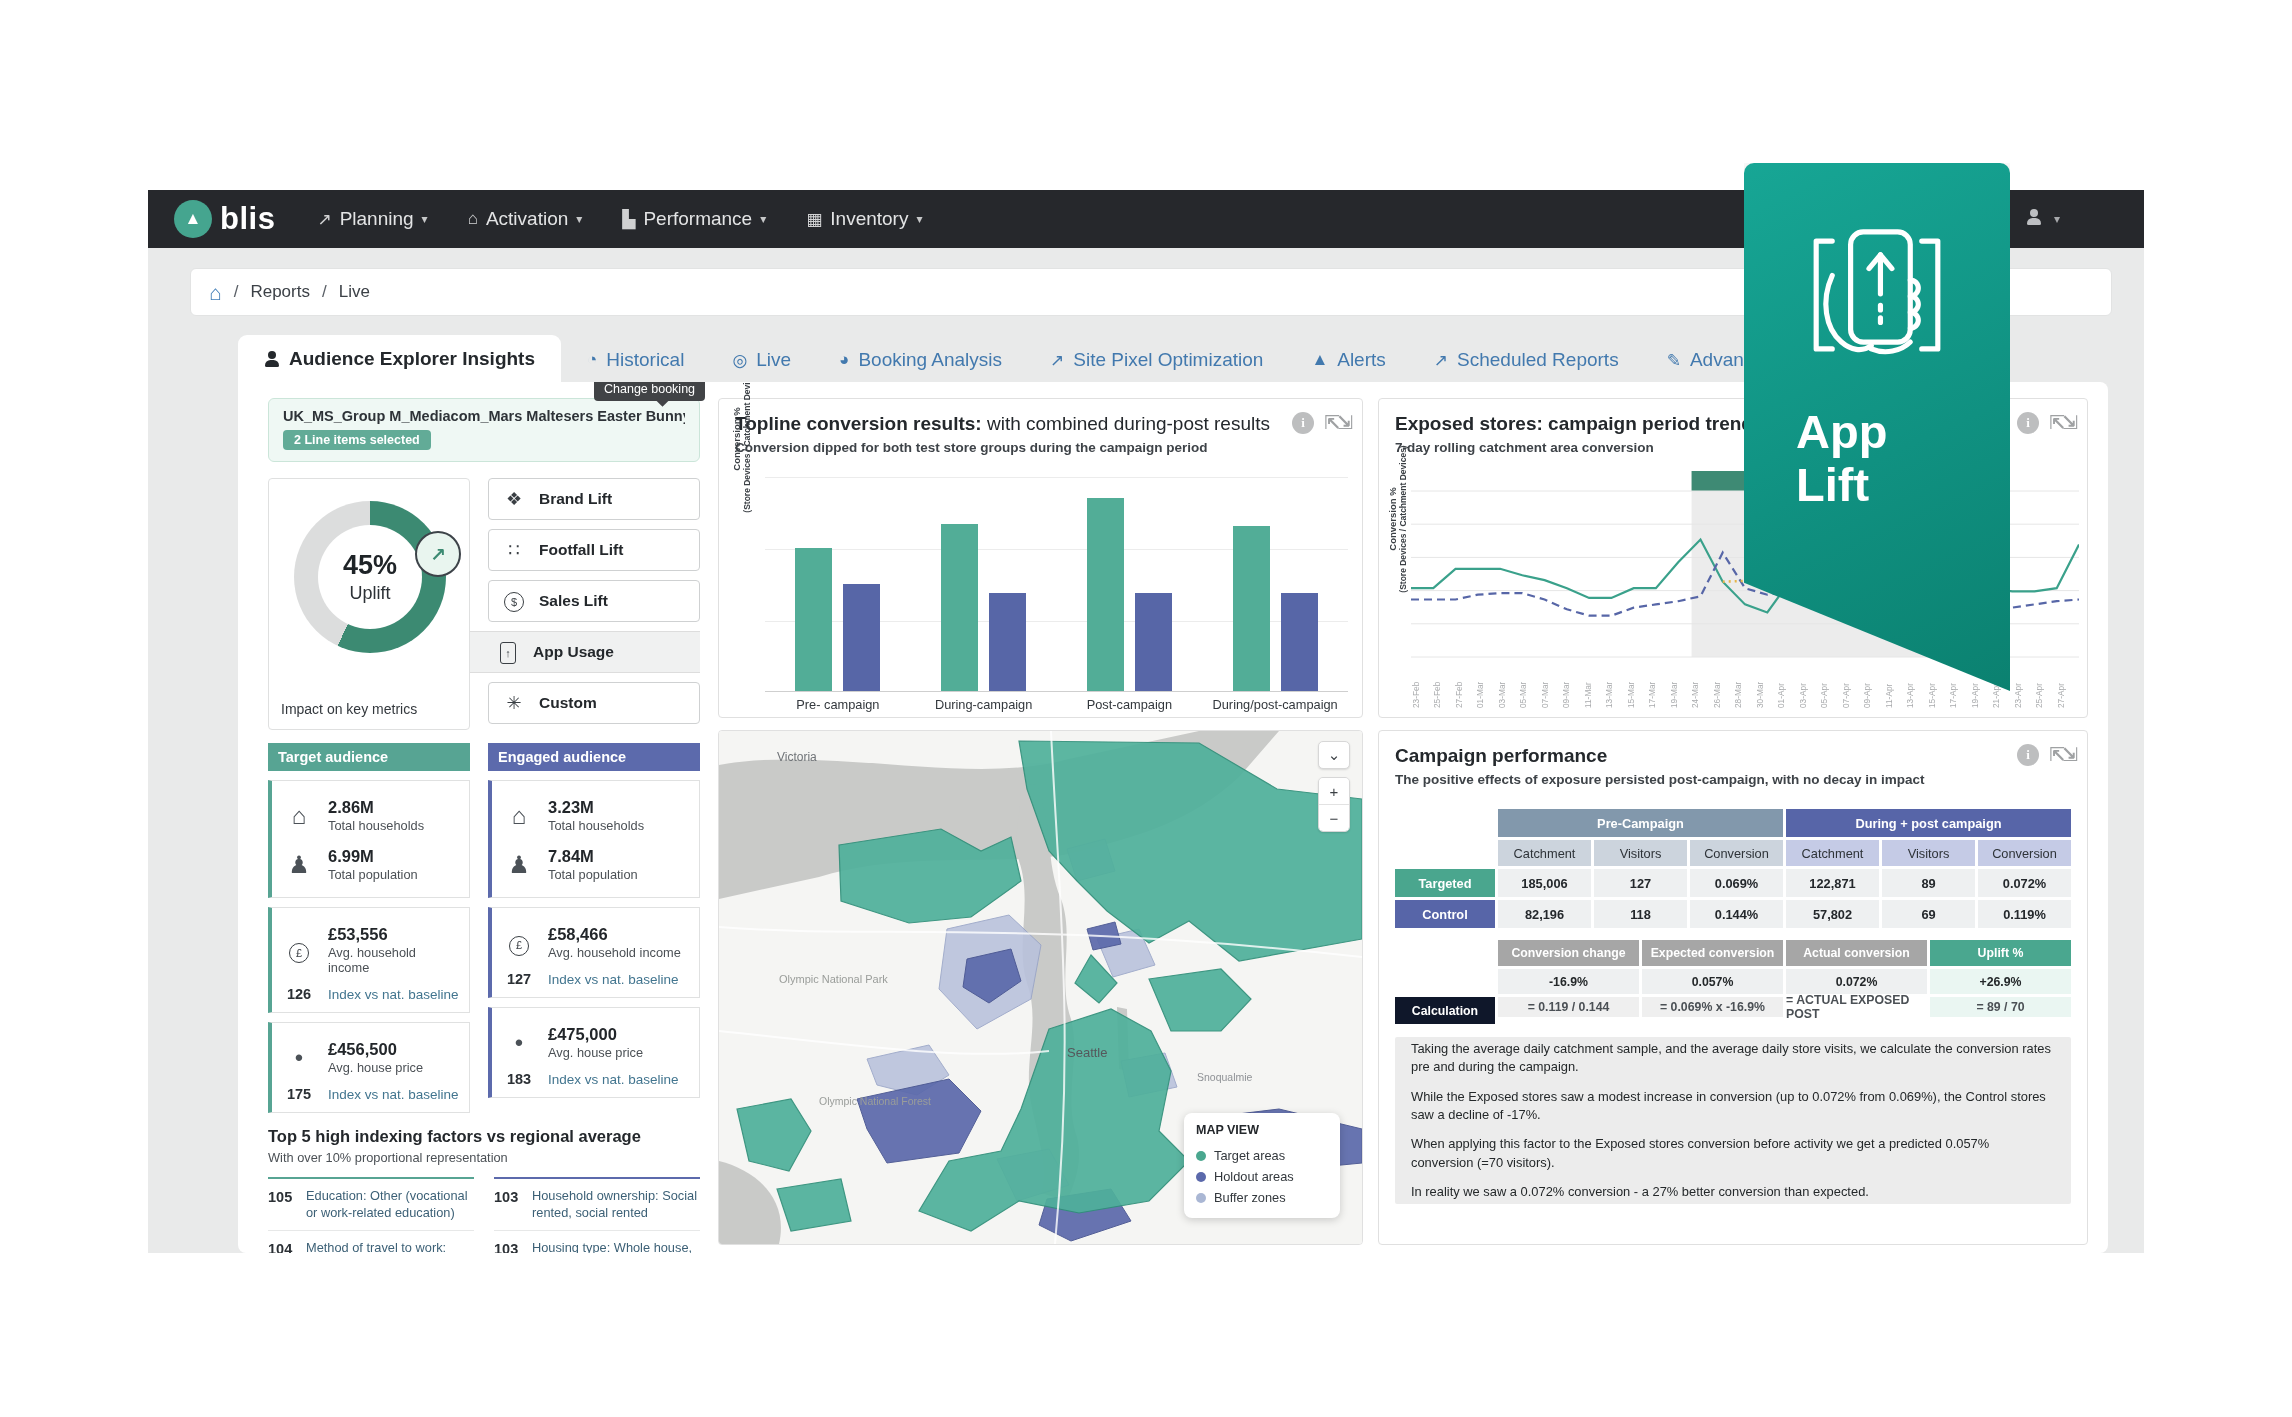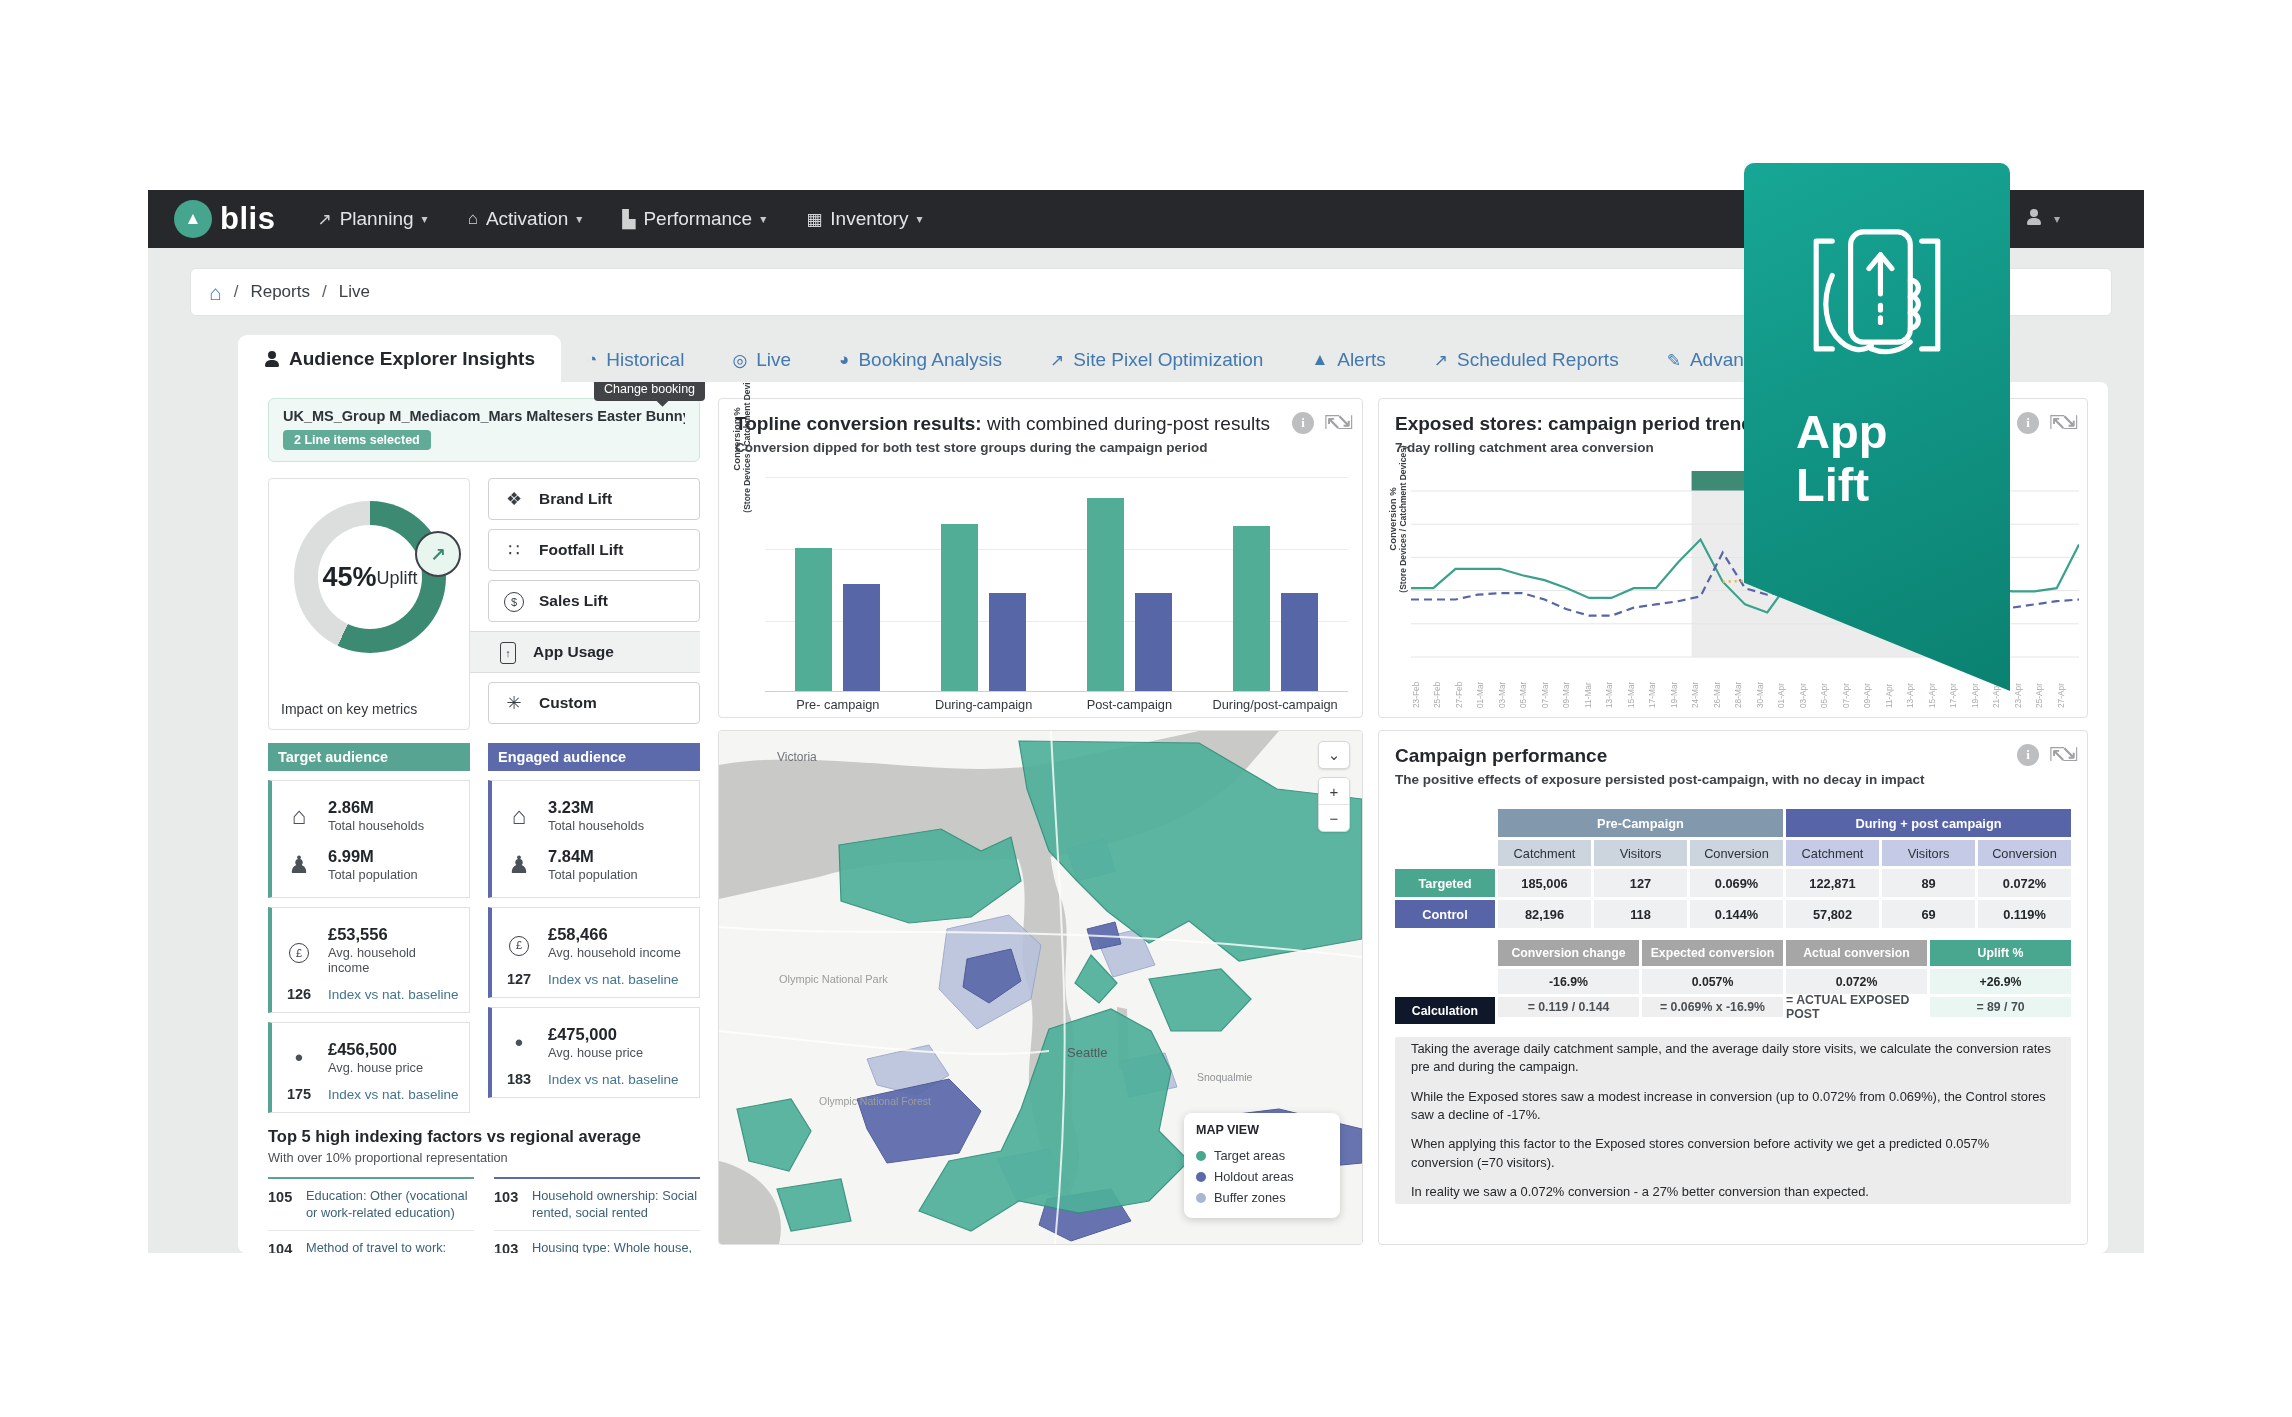--- a/index.html
+++ b/index.html
@@ -39,21 +39,21 @@
   .booking{position:relative;background:#eff8f4;border:1px solid #cbe5d9;border-radius:6px;padding:9px 14px;height:64px;box-sizing:border-box;cursor:pointer;}
   .booking-name{font-size:14.5px;font-weight:700;color:#2e3338;white-space:nowrap;overflow:hidden;}
   .booking-badge{display:inline-block;margin-top:6px;background:#62ab97;color:#fff;font-size:12.5px;font-weight:700;padding:3px 11px;border-radius:4px;}
   .tooltip{position:absolute;left:325px;top:-22px;background:#414346;color:#fff;font-size:12.5px;padding:5px 10px;border-radius:4px;z-index:6;white-space:nowrap;}
   .tooltip::after{content:"";position:absolute;left:58%;bottom:-4px;width:9px;height:9px;background:#414346;transform:rotate(45deg);}
   
   .left-grid{display:grid;grid-template-columns:202px 212px;column-gap:18px;margin-top:16px;}
   .donut-card{border:1px solid #dfe0e0;border-radius:4px;height:252px;position:relative;box-sizing:border-box;background:#fff;}
   .donut{position:absolute;left:25px;top:22px;width:152px;height:152px;border-radius:50%;}
   .donut::after{content:"";position:absolute;left:24px;top:24px;width:104px;height:104px;border-radius:50%;background:#fff;}
-  .donut-center{position:absolute;left:0;top:0;width:100%;height:100%;display:flex;flex-direction:row;align-items:center;justify-content:center;z-index:2;}
+  .donut-center{position:absolute;left:0;top:0;width:100%;height:100%;display:flex;flex-direction:column;align-items:center;justify-content:center;z-index:2;}
   .donut-val{font-size:27px;font-weight:800;color:#1e2327;}
   .donut-sub{font-size:18px;color:#2c3136;margin-top:2px;}
   .donut-badge{position:absolute;right:8px;top:52px;width:42px;height:42px;border-radius:50%;background:#e9f5ef;border:2.5px solid #3d4349;display:flex;align-items:center;justify-content:center;color:#3c8a72;font-size:19px;font-weight:700;z-index:3;}
   .donut-cap{position:absolute;left:12px;bottom:12px;font-size:14px;color:#33383d;}
   .lift-col{display:flex;flex-direction:column;}
   .lift-btn{display:flex;align-items:center;gap:12px;height:42px;margin-bottom:9px;background:#fff;border:1px solid #cfd1d2;border-radius:4px;padding:0 12px;font-size:15.5px;font-weight:700;color:#24282c;cursor:pointer;box-sizing:border-box;}
   .lift-btn .licon{width:26px;text-align:center;font-size:18px;color:#3a3f44;font-weight:400;}
   .lift-btn.active{margin-left:-24px;width:calc(100% + 24px);border:none;border-top:1px solid #ddd;border-bottom:1px solid #ddd;border-left:5px solid #2ba08a;border-radius:0;background:#f0f1f1;padding-left:26px;}
   .phone{display:inline-flex;align-items:center;justify-content:center;width:14px;height:20px;border:1.6px solid #3a3f44;border-radius:3px;font-size:11px;color:#3a3f44;}
   .circ{display:inline-flex;align-items:center;justify-content:center;width:18px;height:18px;border:1.6px solid #3a3f44;border-radius:50%;font-size:11px;color:#3a3f44;}

